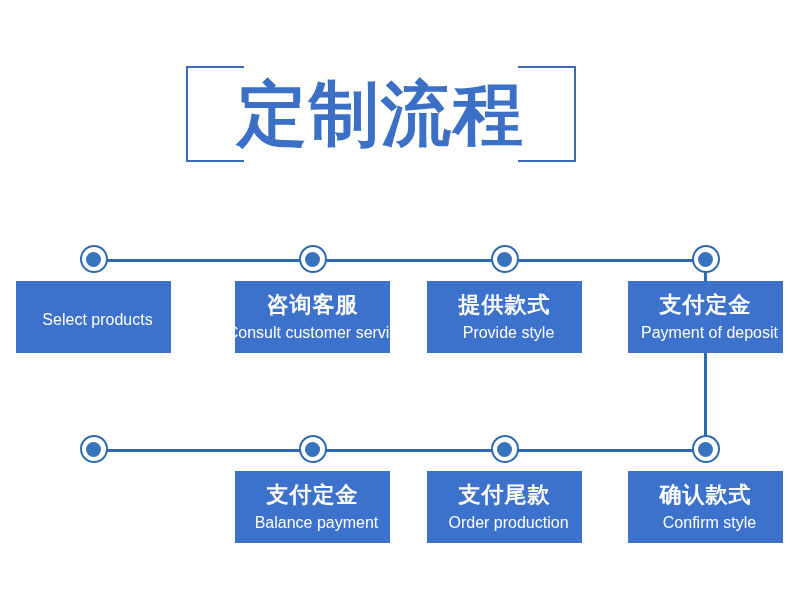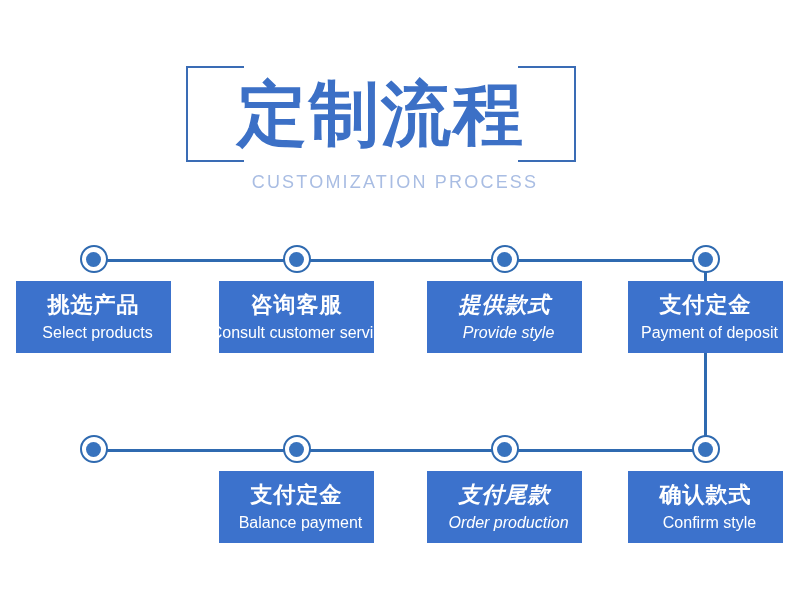--- a/index.html
+++ b/index.html
@@ -111,22 +111,22 @@
   }
 
   
   .step {
     position: absolute;
     top: 0;
     width: 155px;
     height: 120px;
   }
   .step.s1 { left: 16px; }
-  .step.s2 { left: 219px; }
-  .step.s3 { left: 427px; font-style: italic; }
+  .step.s2 { left: 235px; }
+  .step.s3 { left: 427px; }
   .step.s4 { left: 628px; }
 
   .marker {
     position: absolute;
     top: 0;
     left: 50%;
     margin-left: -14px;
     width: 28px;
     height: 28px;
     border-radius: 50%;
@@ -204,34 +204,32 @@
 
     <div id="main-title">定制流程</div>
 
     <div class="bracket right">
       <div class="v"></div>
       <div class="h top"></div>
       <div class="h bottom"></div>
     </div>
   </div>
 
-  <div id="sub-title">CUSTOMIZATION PROCESS</div>
 </div>
 
 <div id="vertical-connector"></div>
 
 <div id="flow-row-1" class="flow-row">
   <div class="rail"></div>
 
   <div class="step s1">
     <div class="marker">
         <div class="dot"></div>
       </div>
     <div class="step-box">
-      <div class="step-cn">挑选产品</div>
       <div class="step-en">Select products</div>
     </div>
   </div>
 
   <div class="step s2">
     <div class="marker">
         <div class="dot"></div>
       </div>
     <div class="step-box">
       <div class="step-cn">咨询客服</div>

